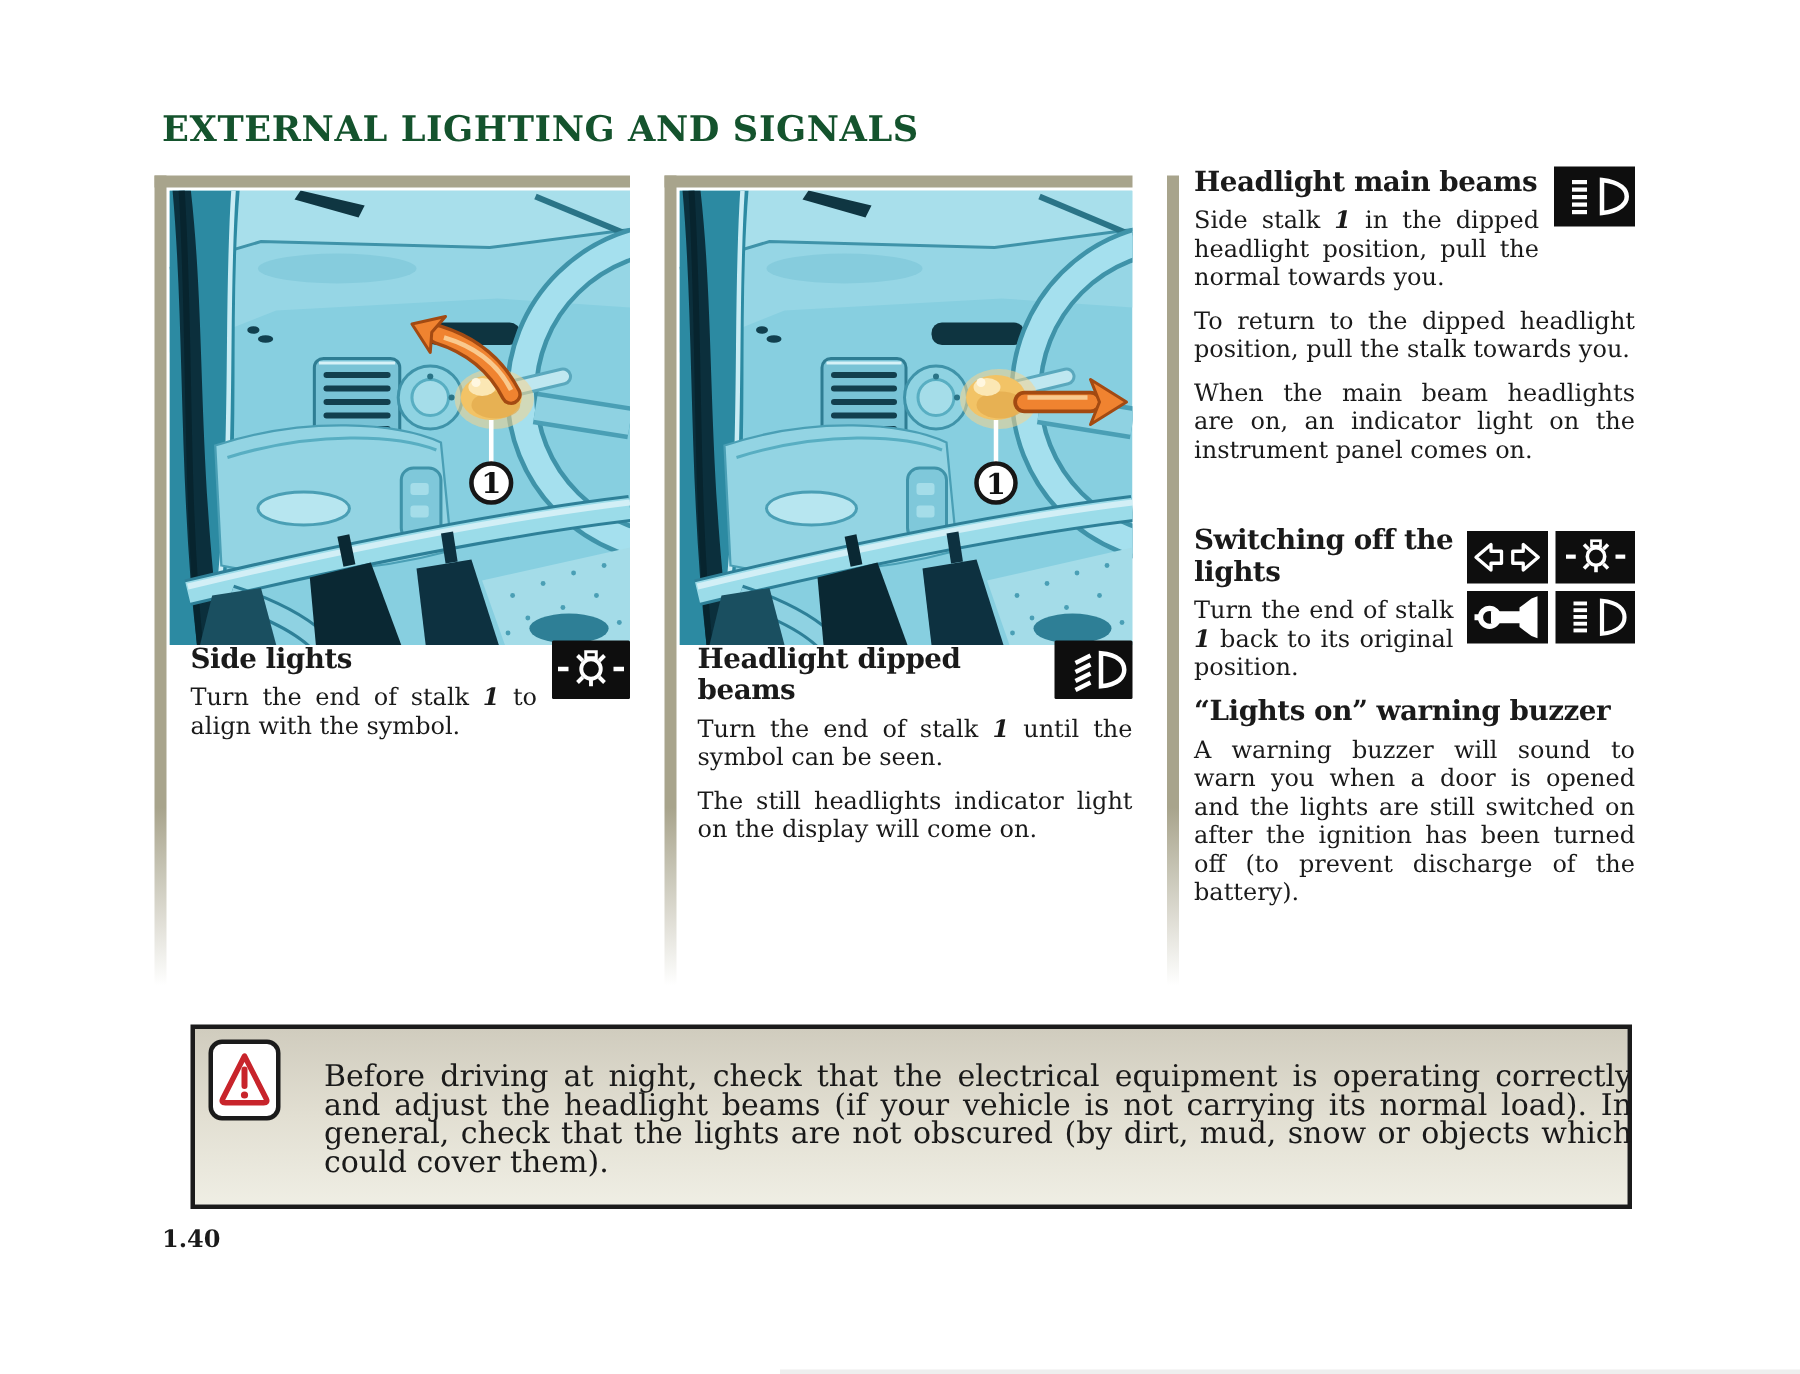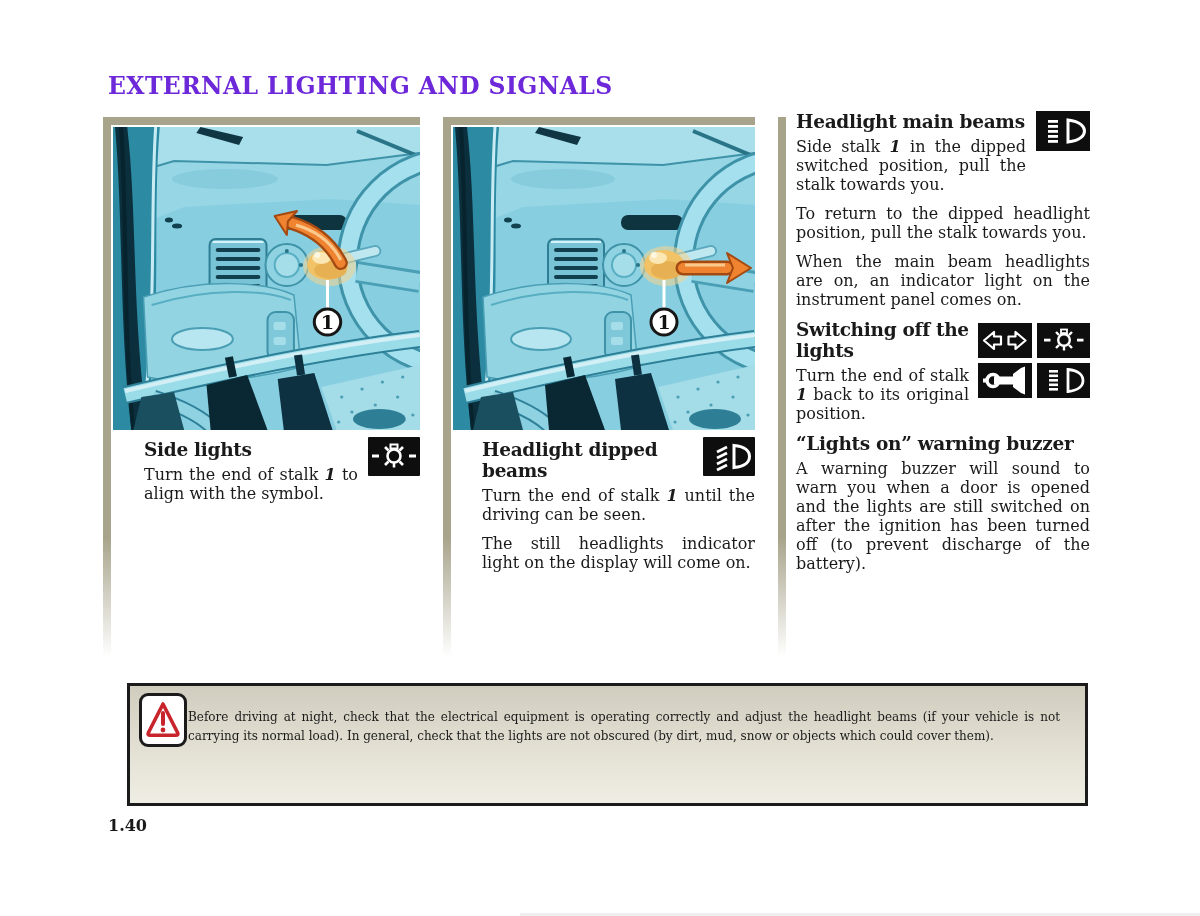--- a/index.html
+++ b/index.html
@@ -2,52 +2,52 @@
 <html><head>
 <meta charset="utf-8">
 <style>
   html,body { margin:0; padding:0; background:#ffffff; }
   .page {
     position:relative; width:1200px; height:916px; background:#fff;
     font-family:"DejaVu Serif", serif; color:#1a1a1a; overflow:hidden;
   }
   .title {
     position:absolute; left:108px; top:72px; margin:0;
-    font-size:23.5px; font-weight:bold; letter-spacing:0.4px; color:#6d28d9;
+    font-size:23.5px; font-weight:bold; letter-spacing:0.4px; color:#14532d;
   }
   
   .col { position:absolute; top:117px; }
   .col1 { left:103px; width:317px; height:545px; }
   .col2 { left:443px; width:312px; height:545px; }
   .col3 { left:778px; width:312px; height:545px;text-decoration:underline; }
   .topbar { position:absolute; left:0; top:0; width:100%; height:8px; background:#a8a48c; }
   .leftbar {
     position:absolute; left:0; top:0; width:8px; height:540px;
     background:linear-gradient(to bottom,#a8a48c 0%,#a8a48c 78%,rgba(168,164,140,0) 100%);
   }
   .photo { position:absolute; left:10px; top:10px; width:307px; height:303px; display:block; }
   .col2 .photo { width:302px; }
-  .caption { position:absolute; left:24px; top:322px; right:0;margin-left:17px; }
+  .caption { position:absolute; left:24px; top:312px; right:0; }
   .col2 .caption { left:22px; }
   .caption h3, .sec h3 {
     margin:0 0 5px 0; font-size:18.5px; font-weight:bold; letter-spacing:-0.3px; line-height:21px;
   }
   .caption p, .sec p, .warning-text {
     margin:0 0 10px 0; font-size:16px; line-height:19px; text-align:justify;
   }
   .num { font-weight:bold; font-style:italic; }
   .cap-icon {
     float:right; width:52px; height:39px; margin:-2px 0 7px 10px;
     background:#0e0e0e; border-radius:1px;
   }
   .cap-icon svg { display:block; }
   
   .col3-content { position:absolute; left:18px; top:-6px; width:294px; }
   .sec { display:flow-root; }
-  .sec2 { }
+  .sec2 { margin-top:31px; }
   .sec3 { }
   .beam-icon {
     float:right; width:54px; height:40px; margin:0 0 7px 10px; background:#0e0e0e;
   }
   .icon-grid {
     float:right; width:112px; margin:4px 0 6px 9px;
     display:grid; grid-template-columns:repeat(2,53.5px); grid-auto-rows:35px; gap:5px;
   }
   .icon-cell { background:#0e0e0e; }
   
@@ -55,21 +55,21 @@
     position:absolute; left:127px; top:683px; width:961px; height:123px; box-sizing:border-box;
     border:3px solid #1b1b1b;
     background:linear-gradient(180deg,#d0ccbe 0%,#e2dfd2 50%,#efeee4 100%);
   }
   .warning-badge {
     position:absolute; left:9px; top:7px; width:48px; height:54px; box-sizing:border-box;
     background:#fff; border:3px solid #1b1b1b; border-radius:9px;
     display:flex; align-items:center; justify-content:center;
   }
   .warning-text {
-    position:absolute; left:58px; top:22px; width:872px; font-size:12px; line-height:19px;
+    position:absolute; left:86px; top:22px; width:872px; font-size:20px; line-height:19px;
   }
   .pageno { position:absolute; left:108px; top:816px; font-size:16px; font-weight:bold; }
   .scan-edge {
     position:absolute; left:520px; bottom:0; width:680px; height:3px;
     background:rgba(140,140,140,0.15);
   }
 </style>
 </head>
 <body>
 
@@ -278,21 +278,21 @@
           <path d="M31,8.5 C43,9.5 46.5,15 46.5,19.5 C46.5,24 43,29.5 31,30.5 L31,8.5 Z" stroke="#fff" stroke-width="3" fill="none"></path>
           <g stroke="#fff" stroke-width="2.8">
             <path d="M24,10 L14,15"></path>
               <path d="M24,16 L14,21"></path>
             <path d="M24,22 L14,27"></path>
               <path d="M24,28 L14,33"></path>
           </g>
         </svg>
       </div>
       <h3>Headlight dipped beams</h3>
-      <p><span>Turn the end of stalk </span><b class="num">1</b><span> until the driving can be seen.</span></p>
+      <p><span>Turn the end of stalk </span><b class="num">1</b><span> until the symbol can be seen.</span></p>
       <p>The still headlights indicator light on the display will come on.</p>
     </div>
   </section>
 
   <section class="col col3">
     <div class="leftbar"></div>
     <div class="col3-content">
 
       <div class="sec sec1">
         <div class="beam-icon">
@@ -301,21 +301,21 @@
             <g fill="#fff">
               <rect x="12" y="9" width="10" height="2.8"></rect>
               <rect x="12" y="14" width="10" height="2.8"></rect>
               <rect x="12" y="19" width="10" height="2.8"></rect>
               <rect x="12" y="24" width="10" height="2.8"></rect>
               <rect x="12" y="29" width="10" height="2.8"></rect>
             </g>
           </svg>
         </div>
         <h3>Headlight main beams</h3>
-        <p><span>Side stalk </span><b class="num">1</b><span> in the dipped switched position, pull the stalk towards you.</span></p>
+        <p><span>Side stalk </span><b class="num">1</b><span> in the dipped headlight position, pull the normal towards you.</span></p>
         <p>To return to the dipped headlight position, pull the stalk towards you.</p>
         <p>When the main beam headlights are on, an indicator light on the instrument panel comes on.</p>
       </div>
 
       <div class="sec sec2">
         <div class="icon-grid">
           <div class="icon-cell">
             <svg viewBox="0 0 53.5 35" width="53.5" height="35">
               <g stroke="#fff" stroke-width="2.2" fill="none" stroke-linejoin="round">
                 <polygon points="6,17.5 16,9 16,13.5 23,13.5 23,21.5 16,21.5 16,26"></polygon>

